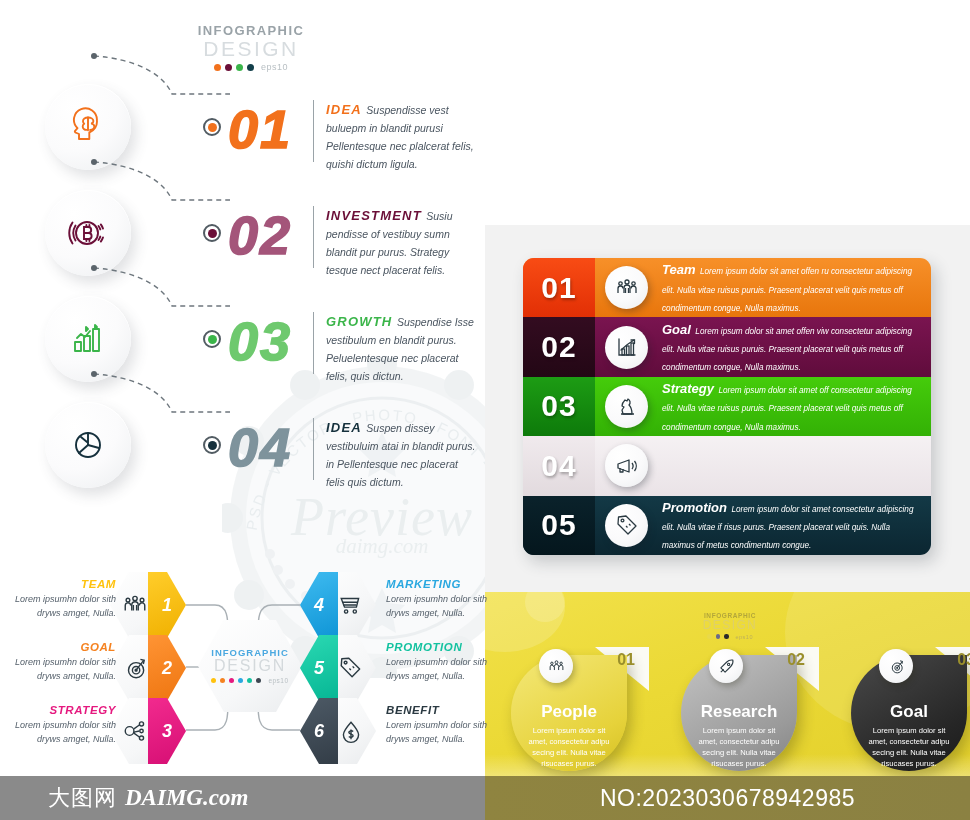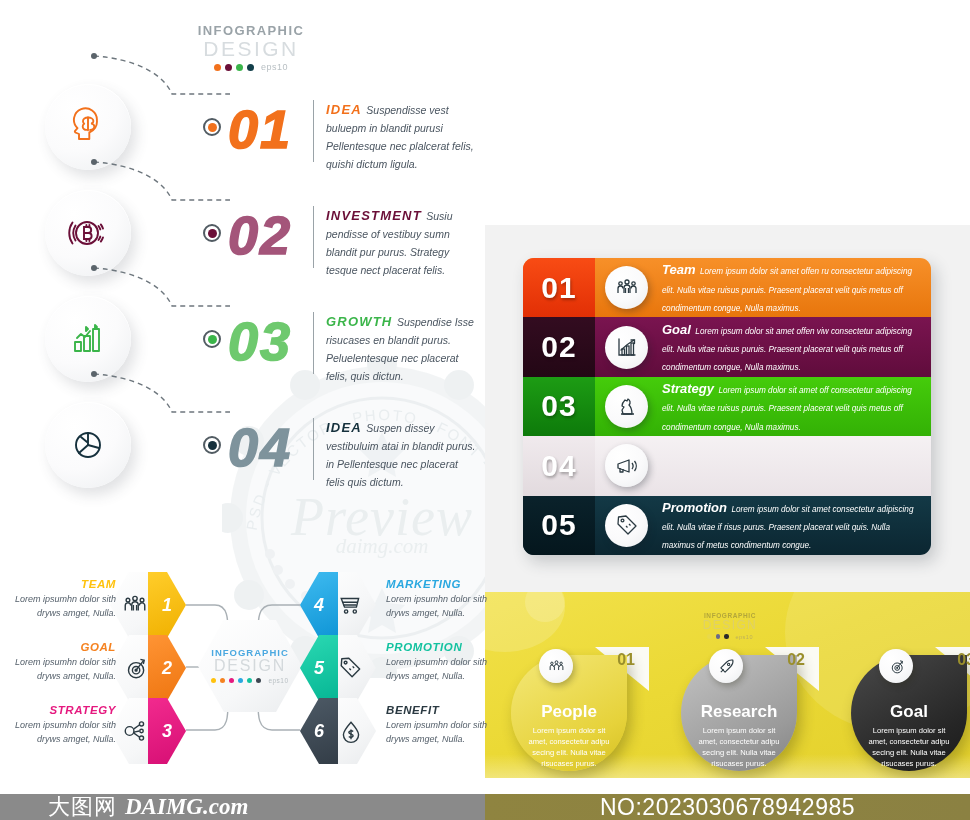--- a/index.html
+++ b/index.html
@@ -165,21 +165,21 @@
   }
   .drop-t { font-size: 17px; font-weight: bold; }
   .drop-b { font-size: 7.6px; line-height: 1.45; padding: 3px 12px 0; }
   .drop-n { position: absolute; right: -4px; top: 4px; font-size: 16px; font-weight: bold; color: #9a8f2c; z-index: 3; }
   .drop-tri { position: absolute; right: -18px; top: 0; width: 54px; height: 44px;
     background: #fbfbf4; clip-path: polygon(100% 0,100% 100%,0 0); }
   .br-refl { position: absolute; left: 0; right: 0; bottom: 0; height: 24px;
     background: linear-gradient(to bottom, rgba(255,255,255,0), rgba(255,255,255,.35)); }
 
   
-  .footer { position: absolute; left: 0; bottom: 0; width: 970px; height: 26px; z-index: 20; display: flex; }
+  .footer { position: absolute; left: 0; bottom: 0; width: 970px; height: 44px; z-index: 20; display: flex; }
   .f-left { width: 485px; background: #8a8a8a; display: flex; align-items: center; padding-left: 48px; }
   .f-right { width: 485px; background: linear-gradient(90deg,#8f8440,#8b8142); display: flex; align-items: center; justify-content: center; }
   .f-cn { color: #fff; font-size: 22px; font-family: "DejaVu Sans", sans-serif; letter-spacing: 1px; }
   .f-en { color: #fff; font-size: 23px; font-weight: bold; font-style: italic; font-family: "Liberation Serif", serif; margin-left: 8px; }
   .f-no { color: #fff; font-size: 23px; letter-spacing: .5px; }
 
   
   .deco { position: absolute; right: 0; top: 0; width: 485px; height: 300px; opacity: .5; z-index: 1; }
 </style>
 </head>
@@ -321,21 +321,21 @@
           </g>
         </svg>
       </div>
       <div class="marker">
           <i style="background:#3bb54a"></i>
         </div>
       <div class="num-big" style="color:#6ec96e">03</div>
       <div class="vbar"></div>
       <div class="txt-wrap">
         <span class="t-title" style="color:#3bb54a">GROWTH</span>
-        <span class="t-body">Suspendise Isse risucases en blandit purus. Peluelentesque nec placerat felis, quis dictun.</span>
+        <span class="t-body">Suspendise Isse vestibulum en blandit purus. Peluelentesque nec placerat felis, quis dictun.</span>
       </div>
     </div>
 
     <div class="tl-row" style="top:396px">
       <svg class="dashline" viewBox="0 0 160 90">
         <path d="M14 12 C 14 12, 76 14, 92 50 L 150 50" fill="none" stroke="#6d767d" stroke-width="1.4" stroke-dasharray="5 4"></path>
         <circle cx="14" cy="12" r="3" fill="#5b646b"></circle>
       </svg>
       <div class="circ">
         <svg width="42" height="42" viewBox="0 0 42 42">

